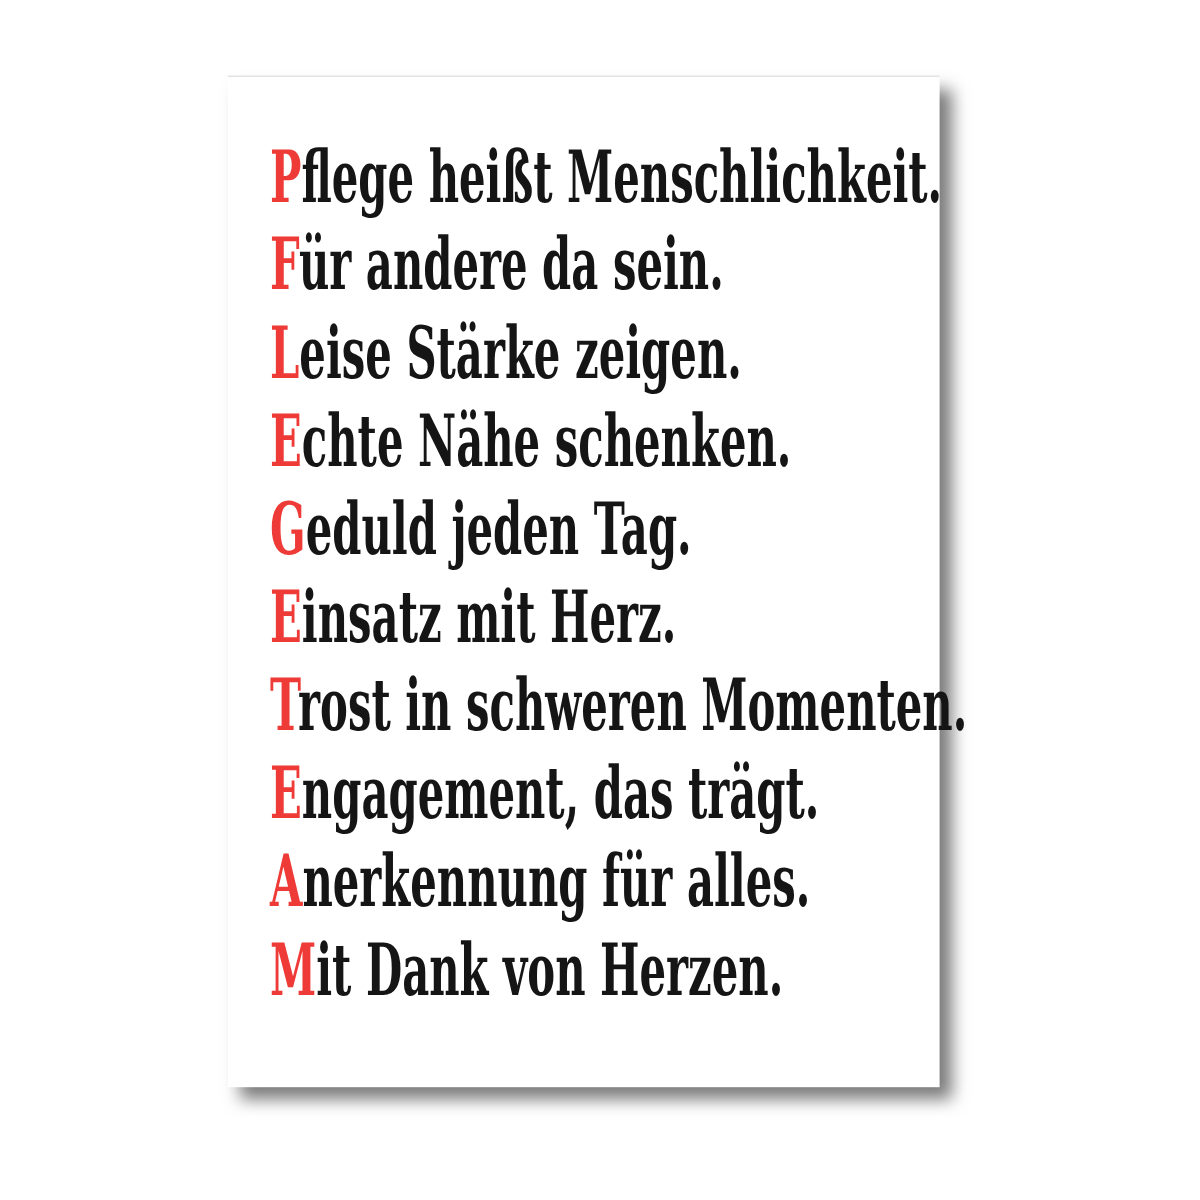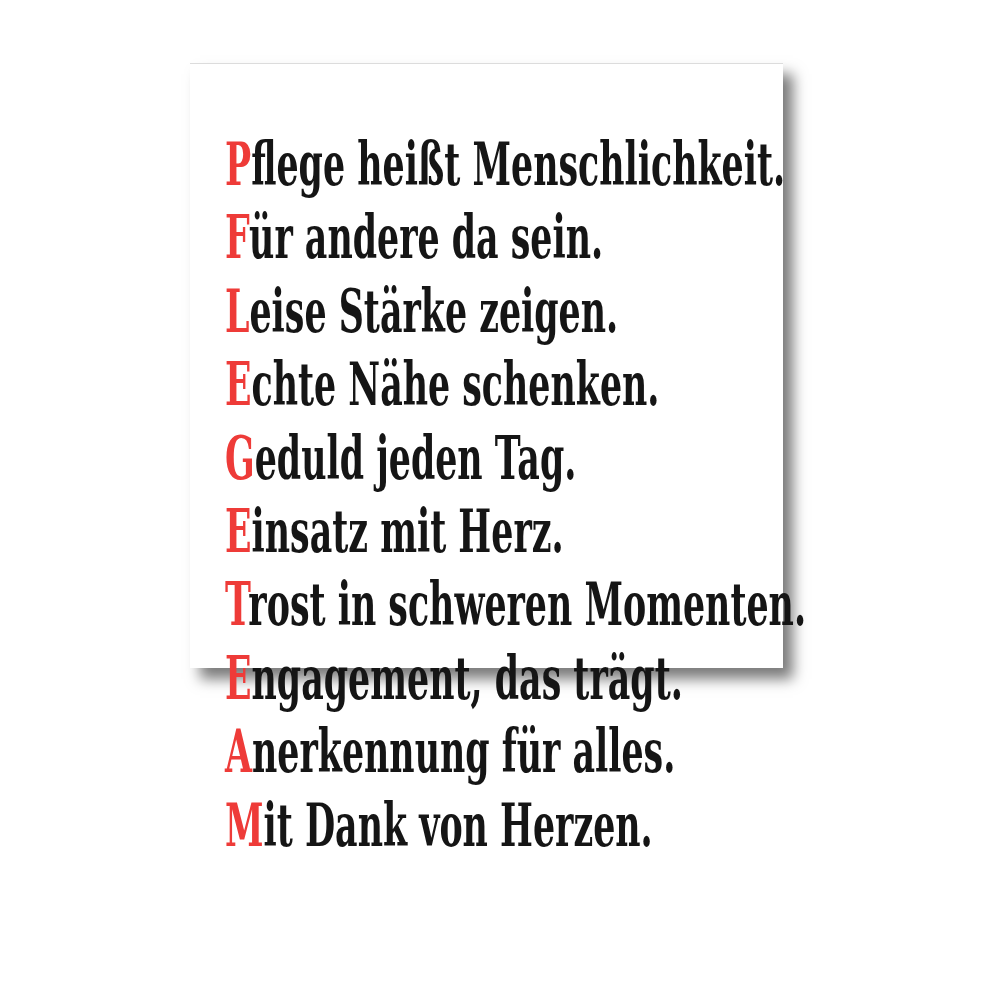--- a/index.html
+++ b/index.html
@@ -15,26 +15,26 @@
     position: relative;
     width: 1000px;
     height: 1000px;
     background: #ffffff;
   }
   .poster-card {
     position: absolute;
     left: 190px;
     top: 63px;
     width: 593px;
-    height: 605px;
+    height: 843px;
     background: #ffffff;
     border-top: 1px solid #dcdcdc;
     box-shadow: 10px 11px 13px rgba(0, 0, 0, 0.52);
     box-sizing: border-box;
-    padding: 64px 0 0 35px;
+    padding: 48px 0 0 35px;
     text-align: right;
   }
   .poem {
     width: 100%;
   }
   .poem-line {
     height: 73.4px;
     line-height: 73.4px;
     font-size: 60px;
     font-weight: 700;

